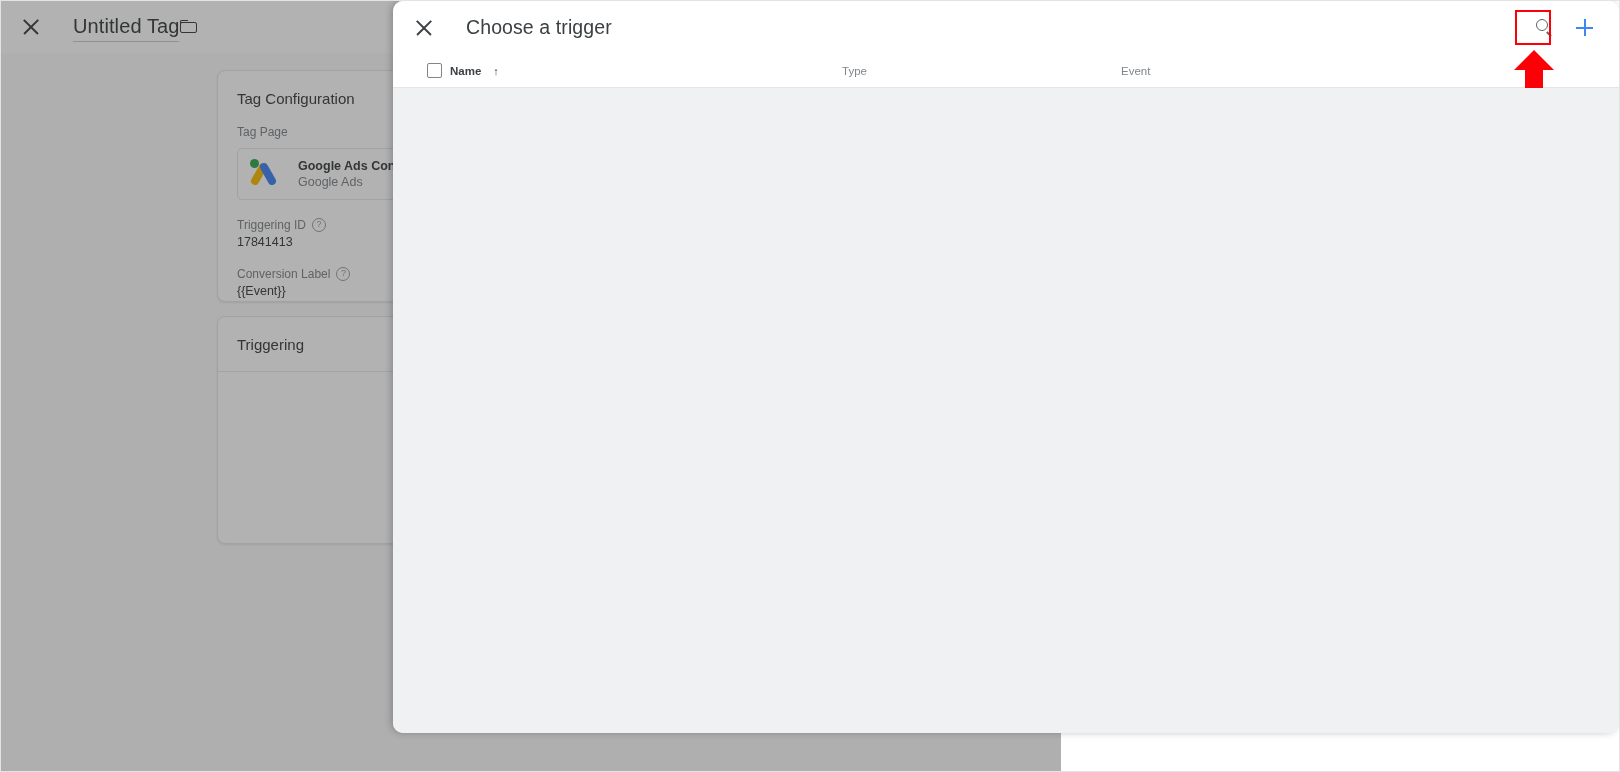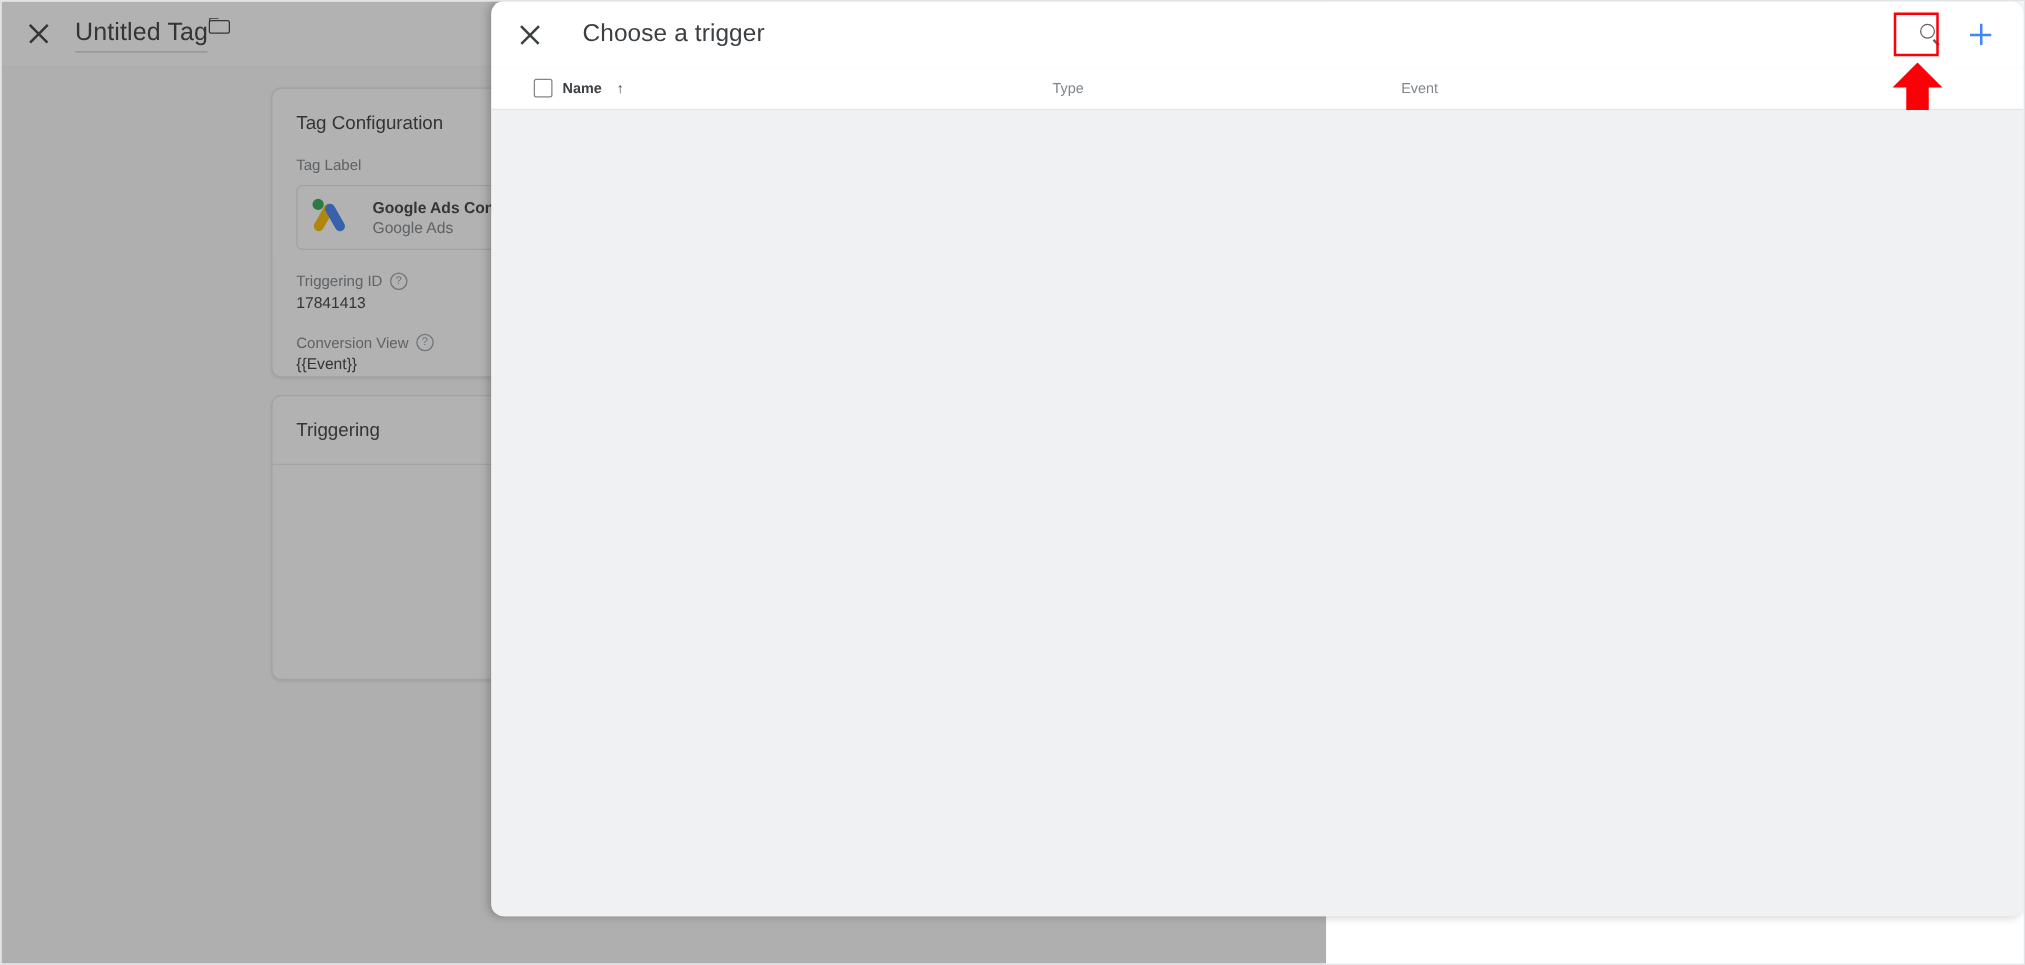--- a/index.html
+++ b/index.html
@@ -52,22 +52,23 @@
     content: "";
     position: absolute;
     left: 1px; top: 10px;
     width: 20px; height: 1.6px;
     background: #3c4043;
   }
   .bg-close::before { transform: rotate(45deg); }
   .bg-close::after  { transform: rotate(-45deg); }
 
   #bg-title-wrap {
-    margin-left: 18px;
-    display: flex;
+    margin-left: 31px;
+    display: flex;
+    align-items: center;
     gap: 1px;
   }
   #bg-title {
     font-size: 20px;
     color: #3c4043;
     letter-spacing: .1px;
     border-bottom: 1px solid #c9ccce;
     padding-bottom: 2px;
     line-height: 26px;
   }
@@ -410,40 +411,40 @@
         <div id="bg-title">Untitled Tag</div>
         <div class="folder-icon"></div>
       </div>
     </div>
 
     <div id="bg-body">
 
       <div class="card" id="card-config">
         <div class="card-title">Tag Configuration</div>
         <div class="field-label">
-          <span>Tag Label</span>
+          <span>Tag Page</span>
         </div>
         <div id="tagtype-box">
           <div id="gads-logo">
             <div class="gads-bar gads-yellow"></div>
             <div class="gads-bar gads-blue"></div>
             <div class="gads-green"></div>
           </div>
           <div>
             <div class="tagtype-name">Google Ads Conversion Tracking</div>
             <div class="tagtype-sub">Google Ads</div>
           </div>
         </div>
         <div class="field-label">
           <span>Triggering ID</span>
           <span class="help-icon">?</span>
         </div>
         <div class="field-value">17841413</div>
         <div class="field-label">
-          <span>Conversion View</span>
+          <span>Conversion Label</span>
           <span class="help-icon">?</span>
         </div>
         <div class="field-value">{{Event}}</div>
       </div>
 
       <div class="card" id="card-trigger">
         <div class="card-title">Triggering</div>
       </div>
 
     </div>

